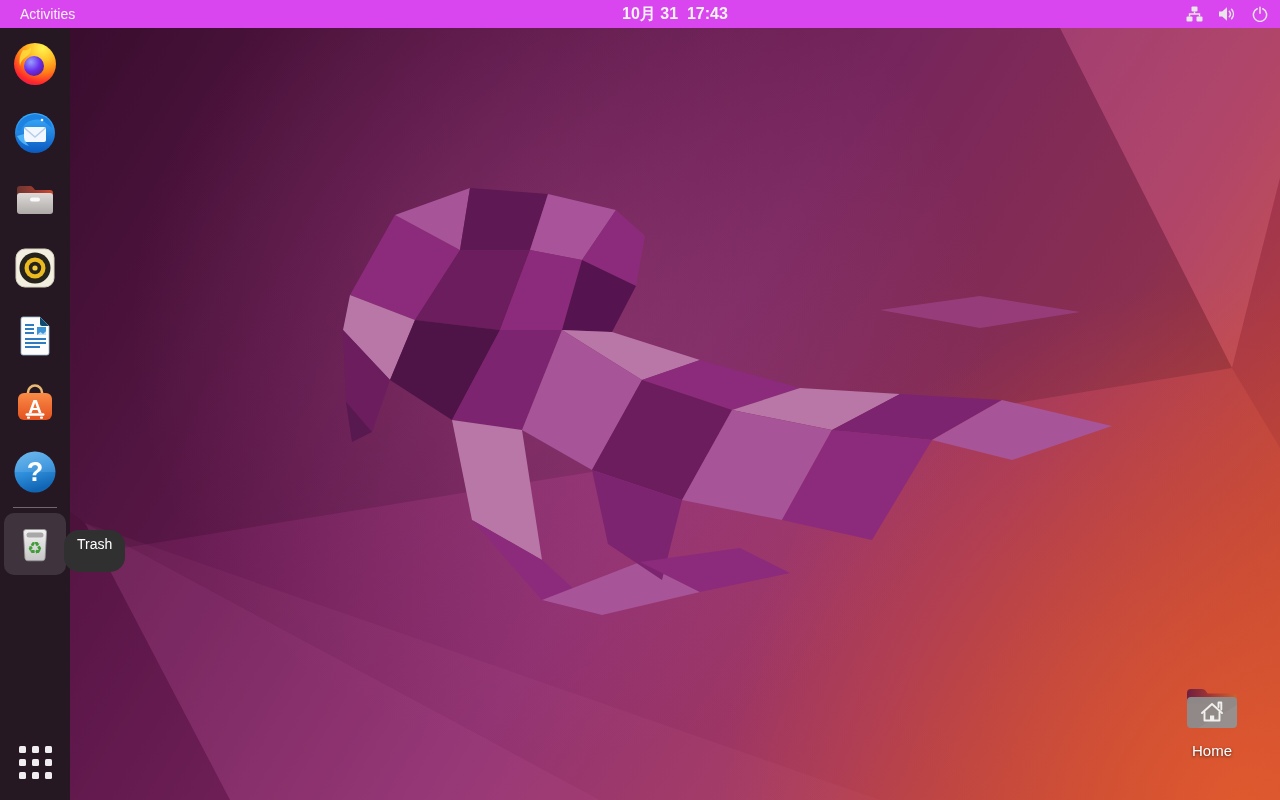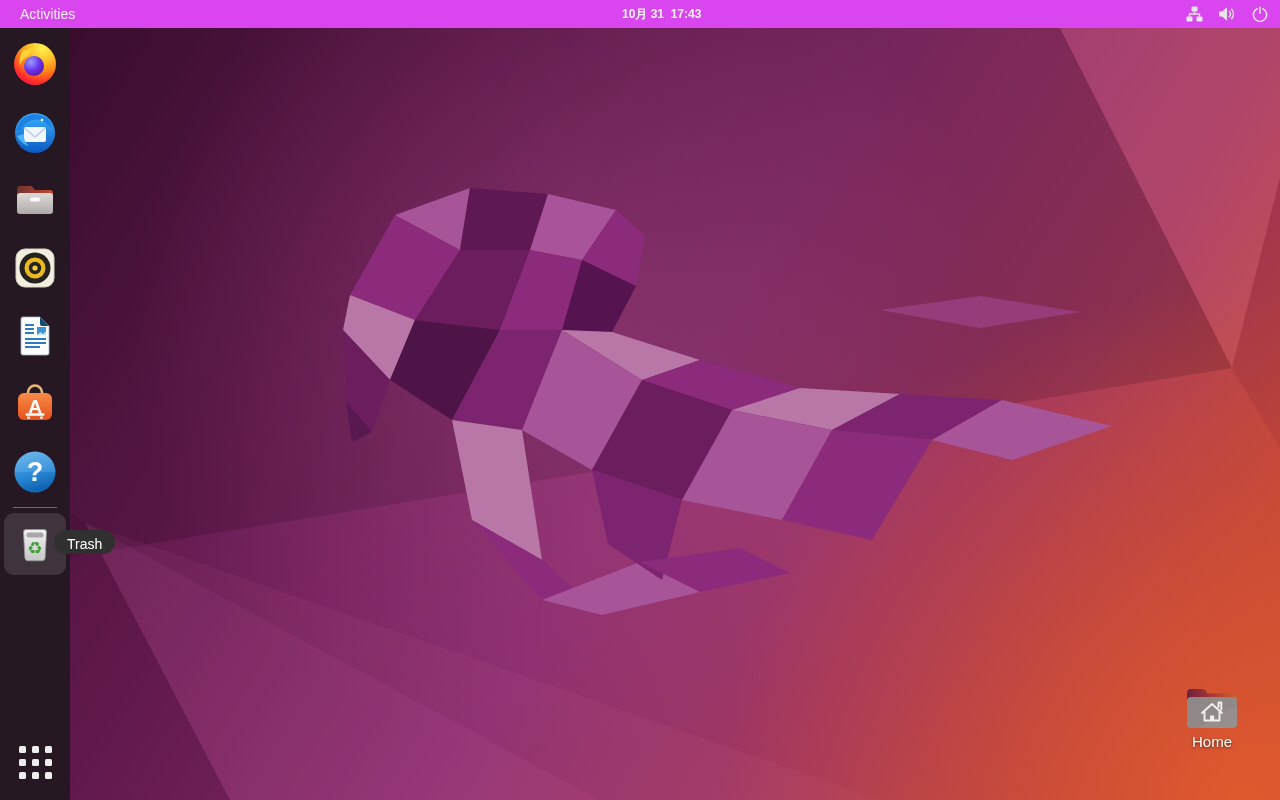--- a/index.html
+++ b/index.html
@@ -6,42 +6,42 @@
   body{width:1280px;height:800px;overflow:hidden;background:#000;
        font-family:"Liberation Sans","DejaVu Sans",sans-serif;}
   .screen{position:relative;width:1280px;height:800px}
 
   
   .wallpaper{position:absolute;left:0;top:28px;width:1280px;height:772px;z-index:0}
 
   
   .top-bar{position:absolute;left:0;top:0;width:1280px;height:28px;background:#d946ef;z-index:5;color:#f5f3f5}
   .activities{position:absolute;left:20px;top:0;height:28px;line-height:28px;font-size:14px;cursor:pointer}
-  .clock{position:absolute;left:622px;top:0;height:20px;line-height:28px;font-size:12px;font-weight:700;white-space:pre;cursor:pointer}
+  .clock{position:absolute;left:622px;top:0;height:20px;line-height:28px;font-size:16px;font-weight:700;white-space:pre;cursor:pointer}
   .tray{position:absolute;right:10px;top:0;height:28px;display:flex;align-items:center;gap:13px}
   .tray .ticon{display:flex;align-items:center;justify-content:center;width:20px;height:28px;cursor:pointer}
 
   
   .dock{position:absolute;left:0;top:28px;width:70px;height:772px;background:#251823;z-index:4}
   .dock-item{position:absolute;left:4px;width:62px;height:62px;border-radius:10px;
              display:flex;align-items:center;justify-content:center;cursor:pointer}
   .dock-item.active{background:rgba(255,255,255,0.12)}
   .dock-item svg{display:block}
   .dock-separator{position:absolute;left:13px;top:479px;width:44px;height:1px;background:rgba(255,255,255,0.35)}
   .grid-icon{display:grid;grid-template-columns:repeat(3,7px);grid-template-rows:repeat(3,7px);gap:6px}
   .grid-icon span{background:#efedf0;border-radius:1.5px}
 
   
-  .tooltip{position:absolute;left:54px;top:530px;height:24px;line-height:28px;padding:0 13px;
+  .tooltip{position:absolute;left:64px;top:530px;height:42px;line-height:28px;padding:0 13px;
            background:#303030;color:#ffffff;font-size:14px;border-radius:15px;z-index:6;white-space:nowrap}
 
   
   .home{position:absolute;left:1178px;top:684px;width:68px;display:flex;flex-direction:column;
         align-items:center;z-index:1;cursor:pointer}
-  .home-label{margin-top:3px;font-size:15px;color:#ffffff;text-shadow:0 1px 3px rgba(0,0,0,0.65)}
+  .home-label{margin-top:12px;font-size:15px;color:#ffffff;text-shadow:0 1px 3px rgba(0,0,0,0.65)}
 </style>
 </head>
 <body>
 
 <div class="screen">
 
   <svg class="wallpaper" viewBox="0 0 1280 772" preserveAspectRatio="none">
     <defs>
       <linearGradient id="bgG" x1="0" y1="0" x2="1280" y2="772" gradientUnits="userSpaceOnUse">
         <stop offset="0" stop-color="#3a0d2e"></stop>

